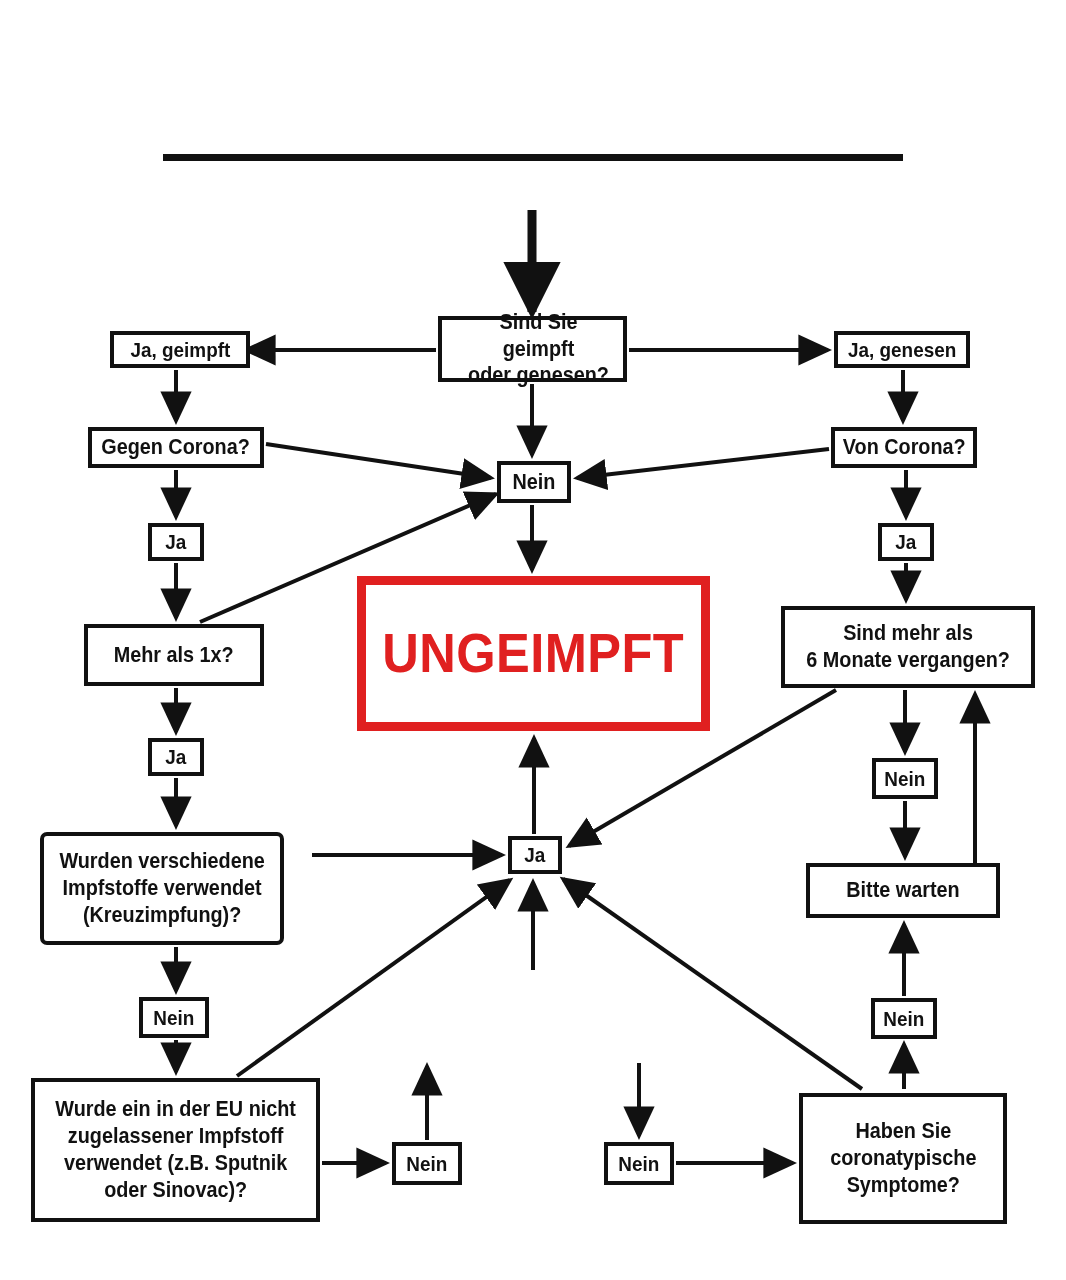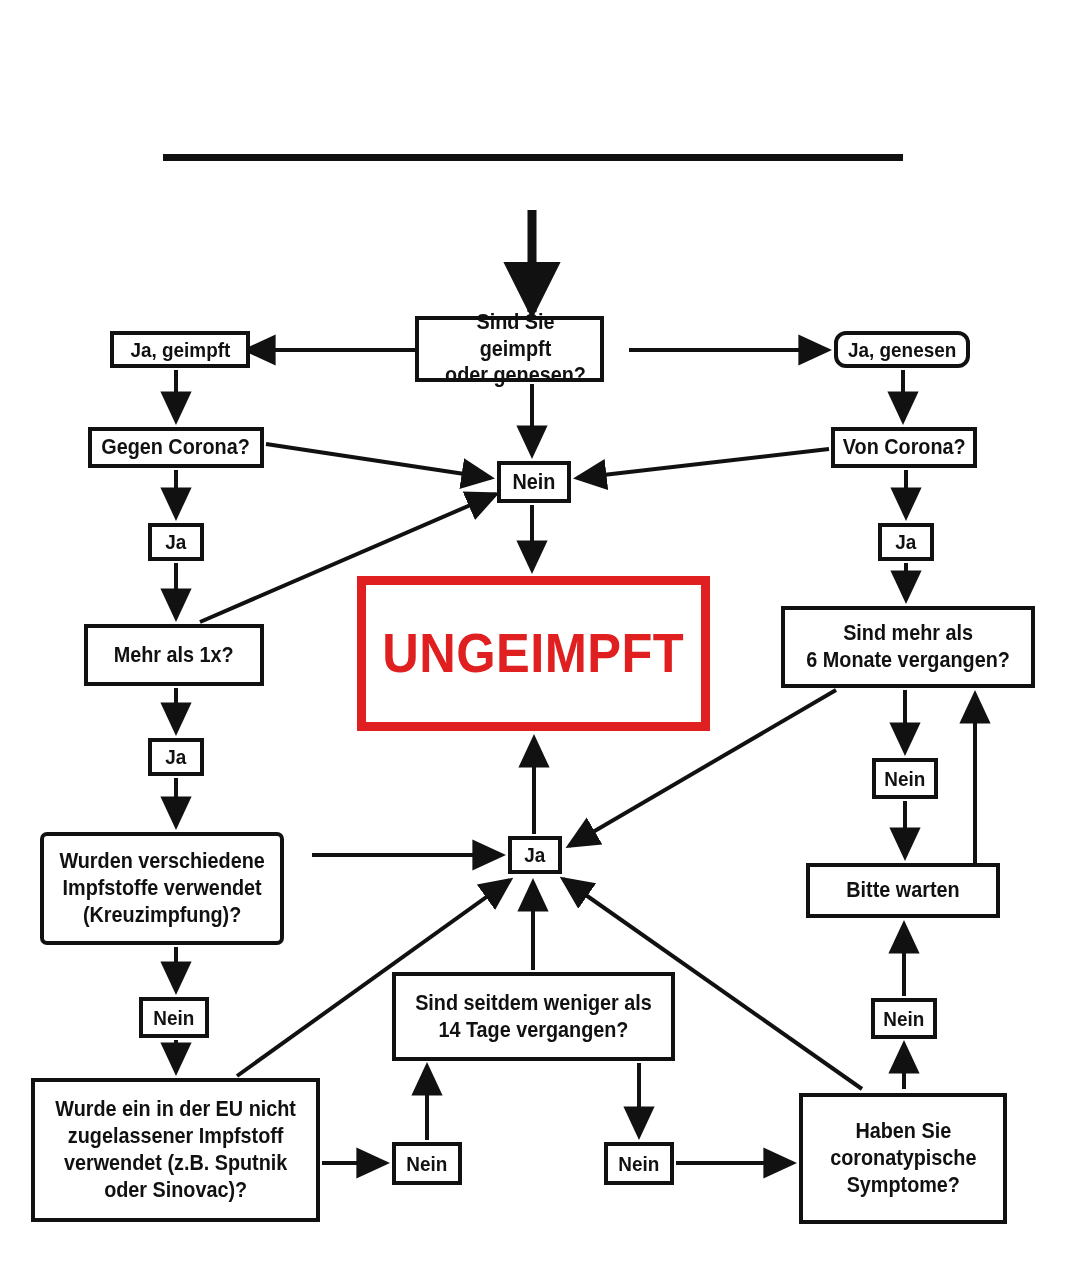--- a/index.html
+++ b/index.html
@@ -90,23 +90,23 @@
   }
   .node-accent .lbl {
     color: #e02020;
     font-size: 55px;
     letter-spacing: 0.5px;
     line-height: 1;
     transform: scaleX(0.92);
   }
 
   
-  #n-start      { left: 415px; top: 316px;  width: 189px; height: 66px; padding-left: 12px; }
+  #n-start      { left: 438px; top: 316px;  width: 189px; height: 66px; padding-left: 12px; }
   #n-ja-geimpft { left: 110px; top: 331px;  width: 140px; height: 37px; }
-  #n-ja-genesen { left: 834px; top: 331px;  width: 136px; height: 37px; border-radius: 12px; }
+  #n-ja-genesen { left: 834px; top: 331px;  width: 136px; height: 37px; }
   #n-gegen      { left: 88px;  top: 427px;  width: 176px; height: 41px; }
   #n-von        { left: 831px; top: 427px;  width: 146px; height: 41px; }
   #n-nein-top   { left: 497px; top: 461px;  width: 74px;  height: 42px; }
   #n-ungeimpft  { left: 357px; top: 576px;  width: 353px; height: 155px; justify-content: center; }
   #n-ja-left1   { left: 148px; top: 523px;  width: 56px;  height: 38px; }
   #n-ja-right1  { left: 878px; top: 523px;  width: 56px;  height: 38px; }
   #n-mehr       { left: 84px;  top: 624px;  width: 180px; height: 62px; }
   #n-6monate    { left: 781px; top: 606px;  width: 254px; height: 82px; }
   #n-ja-left2   { left: 148px; top: 738px;  width: 56px;  height: 38px; }
   #n-nein-r1    { left: 872px; top: 758px;  width: 66px;  height: 41px; }
@@ -269,24 +269,20 @@
   </div>
 
   <div class="node n-sm" id="n-ja-center">
     <span class="lbl">Ja</span>
   </div>
 
   <div class="node n-md" id="n-bitte">
     <span class="lbl">Bitte warten</span>
   </div>
 
-  <div class="node n-md" id="n-14tage">
-    <span class="lbl">Sind seitdem weniger als
-14 Tage vergangen?</span>
-  </div>
 
   <div class="node n-sm" id="n-nein-l2">
     <span class="lbl">Nein</span>
   </div>
 
   <div class="node n-sm" id="n-nein-r2">
     <span class="lbl">Nein</span>
   </div>
 
   <div class="node n-md" id="n-eu">

